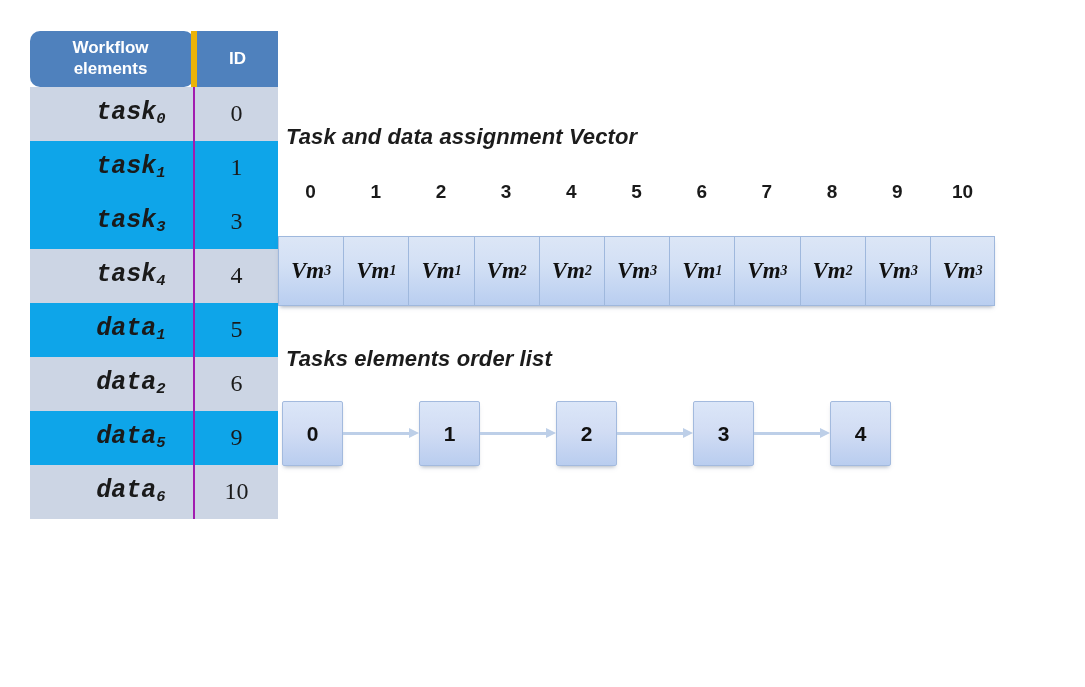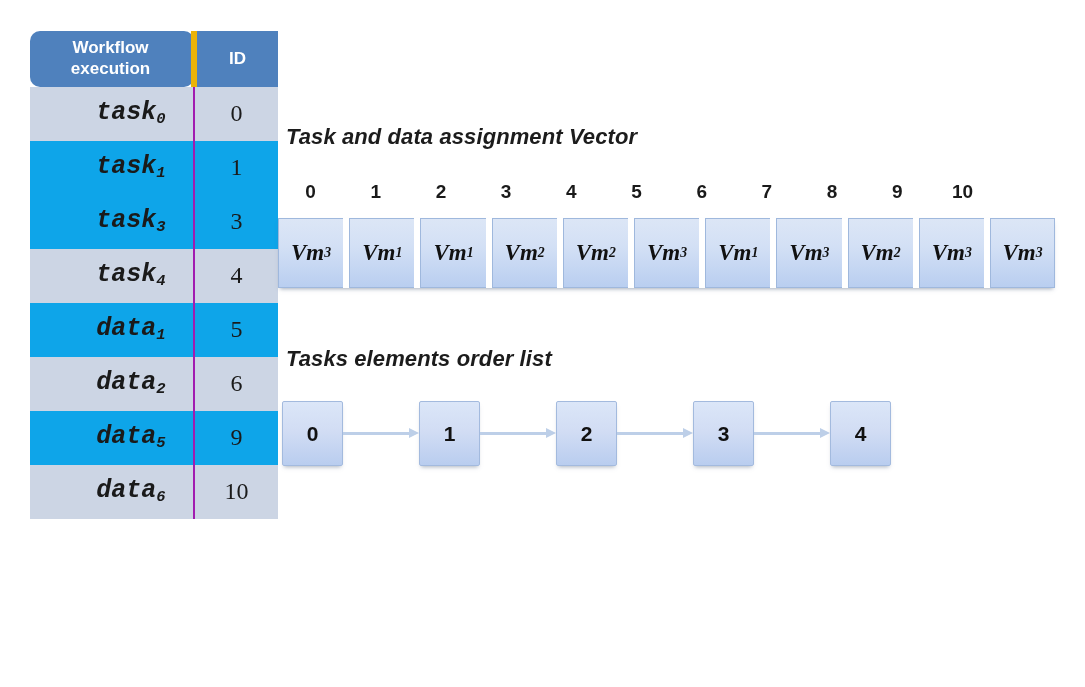--- a/index.html
+++ b/index.html
@@ -103,24 +103,23 @@
     font-family: "Liberation Sans", sans-serif;
     font-weight: bold;
     font-size: 19px;
     color: #1a1a1a;
   }
 
   
   #vector-row {
     position: absolute;
     left: 0px;
-    top: 218px;
+    top: 236px;
     display: flex;
     box-shadow: 0 3px 4px -2px rgba(90,105,130,0.55);
-    gap: 6px;
   }
   #vector-row .vcell {
     width: 65.2px;
     height: 70px;
     box-sizing: border-box;
     background: linear-gradient(to bottom, #dce6f6 0%, #d3e0f5 40%, #b9cef0 100%);
     border: 1px solid #9fb8dd;
     border-right: none;
     display: flex;
     align-items: center;
@@ -185,21 +184,21 @@
   }
 </style>
 </head>
 <body>
 
 <table id="workflow-table">
   <thead>
     <tr>
       <th class="col-elements">
         <span>Workflow</span><br>
-        <span>execution</span>
+        <span>elements</span>
       </th>
       <th class="col-id">ID</th>
     </tr>
   </thead>
   <tbody id="table-body">
       <tr class="row-odd">
         <td class="elem-cell"><span>task</span><span class="sub">0</span></td>
         <td class="id-cell">0</td>
       </tr>
       <tr class="row-even">

